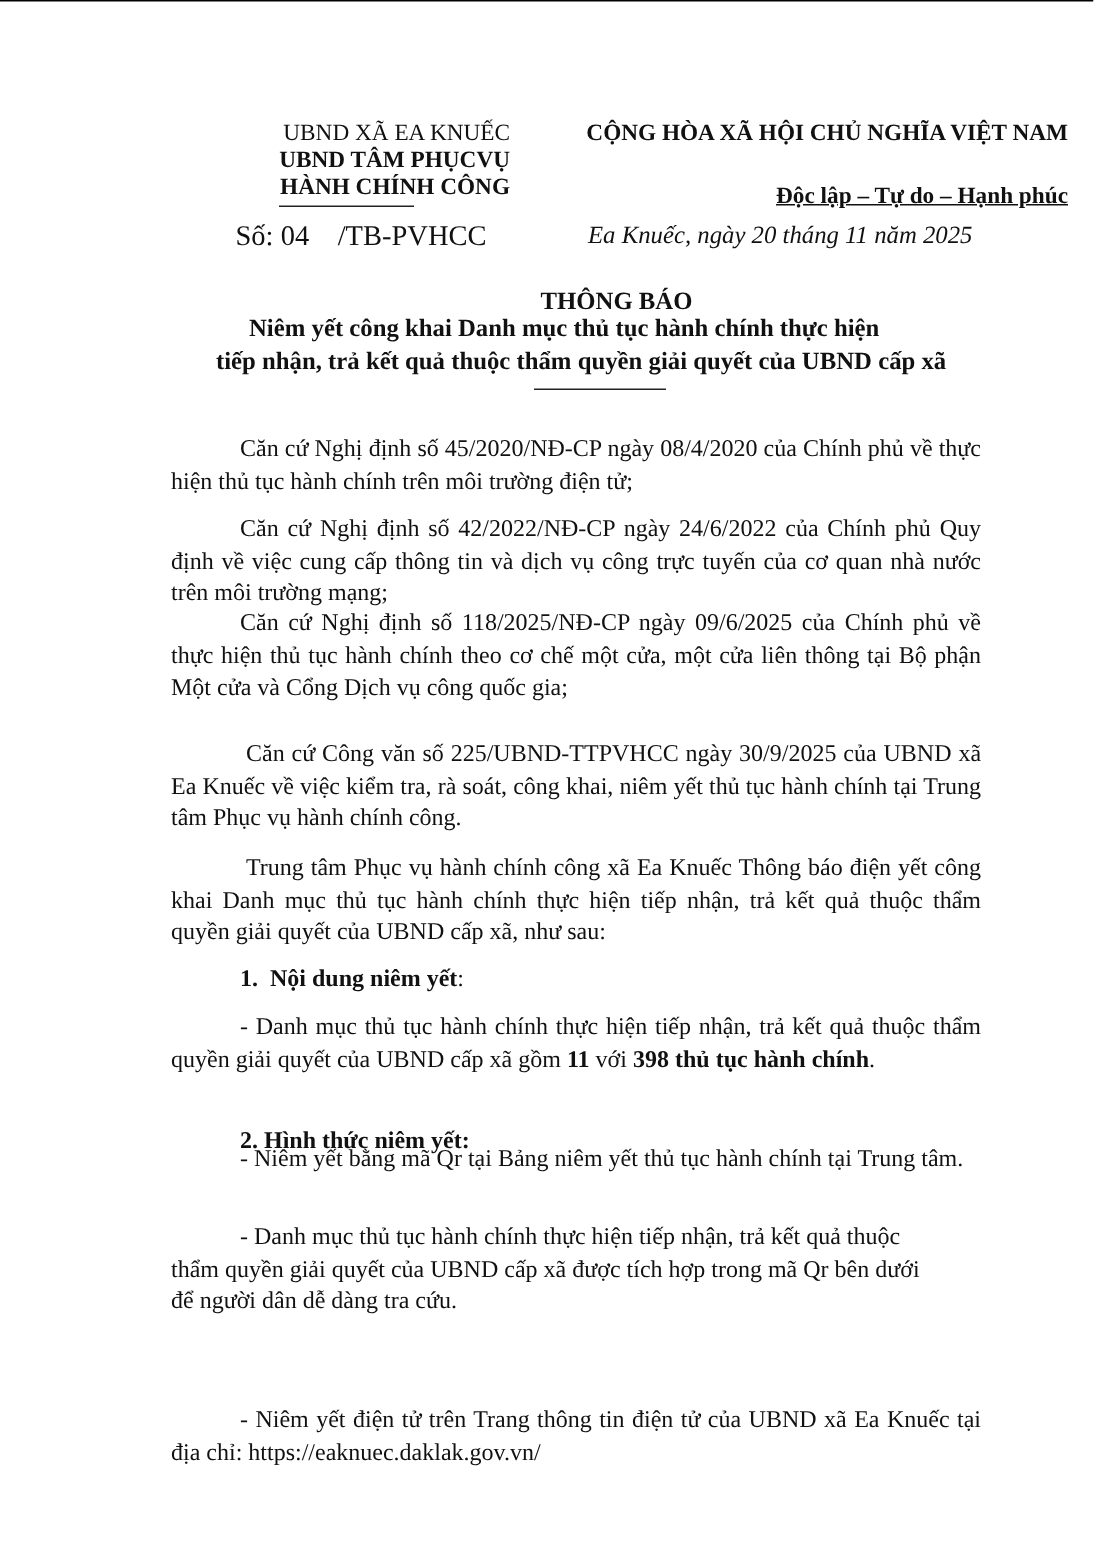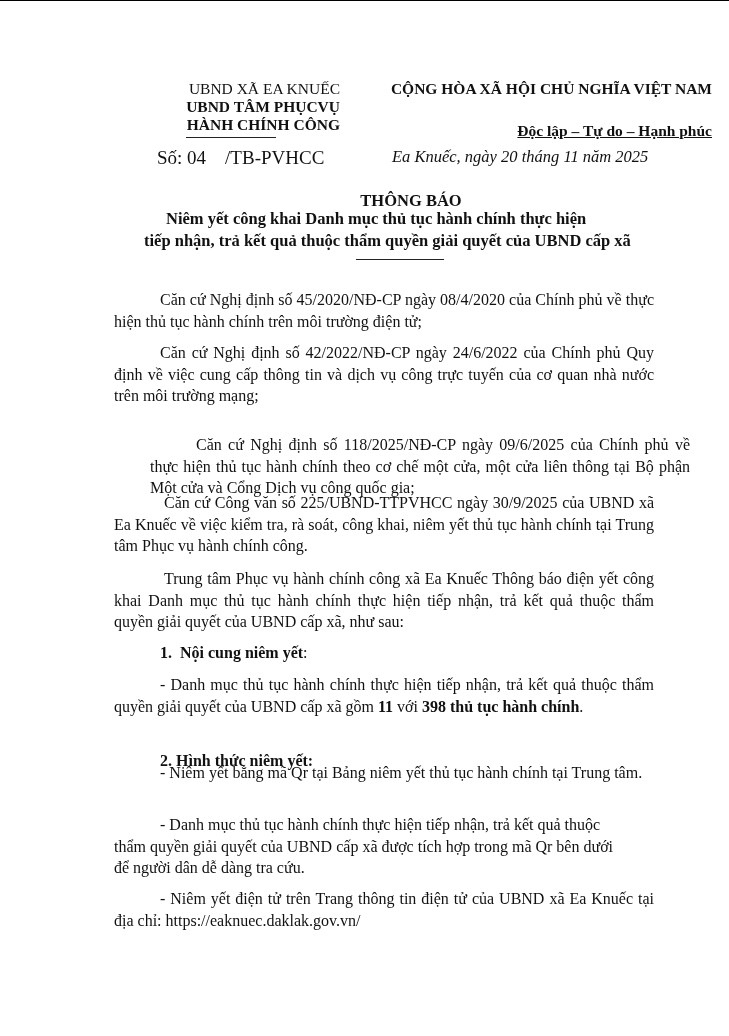--- a/index.html
+++ b/index.html
@@ -38,37 +38,37 @@
 <div class="abs title" style="left:166px; top:208px;">Niêm yết công khai Danh mục thủ tục hành chính thực hiện</div>
 <div class="abs title" style="left:144px; top:230px;">tiếp nhận, trả kết quả thuộc thẩm quyền giải quyết của UBND cấp xã</div>
 <div class="line" style="left:356px; top:259px; width:88px;"></div>
 
 <div class="p" style="top:289px;">
   <span class="ind"></span><span>Căn cứ Nghị định số 45/2020/NĐ-CP ngày 08/4/2020 của Chính</span> <span>phủ về  thực hiện thủ tục hành chính trên môi trường điện tử;</span>
 </div>
 <div class="p" style="top:342px;">
   <span class="ind"></span><span>Căn cứ Nghị định số 42/2022/NĐ-CP ngày 24/6/2022 của Chính</span> <span>phủ Quy định về việc cung cấp thông tin và dịch vụ công trực tuyến của cơ quan nhà nước trên môi trường mạng;</span>
 </div>
-<div class="p" style="top:434px;margin-left:36px;">
+<div class="p" style="top:405px;">
   <span class="ind"></span><span>Căn cứ Nghị định số 118/2025/NĐ-CP ngày 09/6/2025 của Chính</span> <span>phủ về thực hiện thủ tục hành chính theo cơ chế một cửa, một cửa liên thông tại Bộ phận Một cửa và Cổng Dịch vụ công quốc gia;</span>
 </div>
 <div class="p" style="top:492px;">
   <span class="ind" style="width:50px;"></span><span>Căn cứ Công văn số 225/UBND-TTPVHCC ngày 30/9/2025 của</span> <span>UBND xã Ea Knuếc về việc kiểm tra, rà soát, công khai, niêm yết thủ tục hành chính tại Trung tâm Phục vụ hành chính công.</span>
 </div>
 <div class="p" style="top:568px;">
   <span class="ind" style="width:50px;"></span><span>Trung tâm Phục vụ hành chính công xã Ea Knuếc Thông báo điện</span> <span>yết công khai Danh mục thủ tục hành chính thực hiện tiếp nhận, trả kết quả thuộc thẩm quyền giải quyết của UBND cấp xã, như sau:</span>
 </div>
 
 <div class="abs" style="left:160px; top:644px; font-size:16px;">
-  <span class="b">1.</span>&nbsp;&nbsp;<span class="b">Nội cung niêm yết</span><span>:</span>
+  <span class="b">1.</span>&nbsp;&nbsp;<span class="b">Nội dung niêm yết</span><span>:</span>
 </div>
 <div class="p" style="top:674px;">
   <span class="ind"></span><span>- Danh mục thủ tục hành chính thực hiện tiếp nhận, trả kết quả thuộc thẩm quyền giải quyết của UBND cấp xã gồm </span><span class="b">11</span><span> với </span><span class="b">398 thủ tục hành chính</span><span>.</span>
 </div>
 
 <div class="abs b" style="left:160px; top:752px; font-size:16px;">2. Hình thức niêm yết:</div>
 <div class="abs" style="left:160px; top:764px; font-size:16px;">- Niêm yết bằng mã Qr tại Bảng niêm yết thủ tục hành chính tại Trung tâm.</div>
 <div class="p" style="top:814px; width:510px; text-align:left;">
   <span class="ind"></span><span>- Danh mục thủ tục hành chính thực hiện tiếp nhận, trả kết quả thuộc thẩm quyền giải quyết của UBND cấp xã được tích hợp trong mã Qr bên dưới để người dân dễ dàng tra cứu.</span>
 </div>
-<div class="p" style="top:888px;">
+<div class="p" style="top:936px;">
   <span class="ind"></span><span>- Niêm yết điện tử trên Trang thông tin điện tử của UBND xã Ea Knuếc tại địa chỉ: https://eaknuec.daklak.gov.vn/</span>
 </div>
 
 </body></html>

